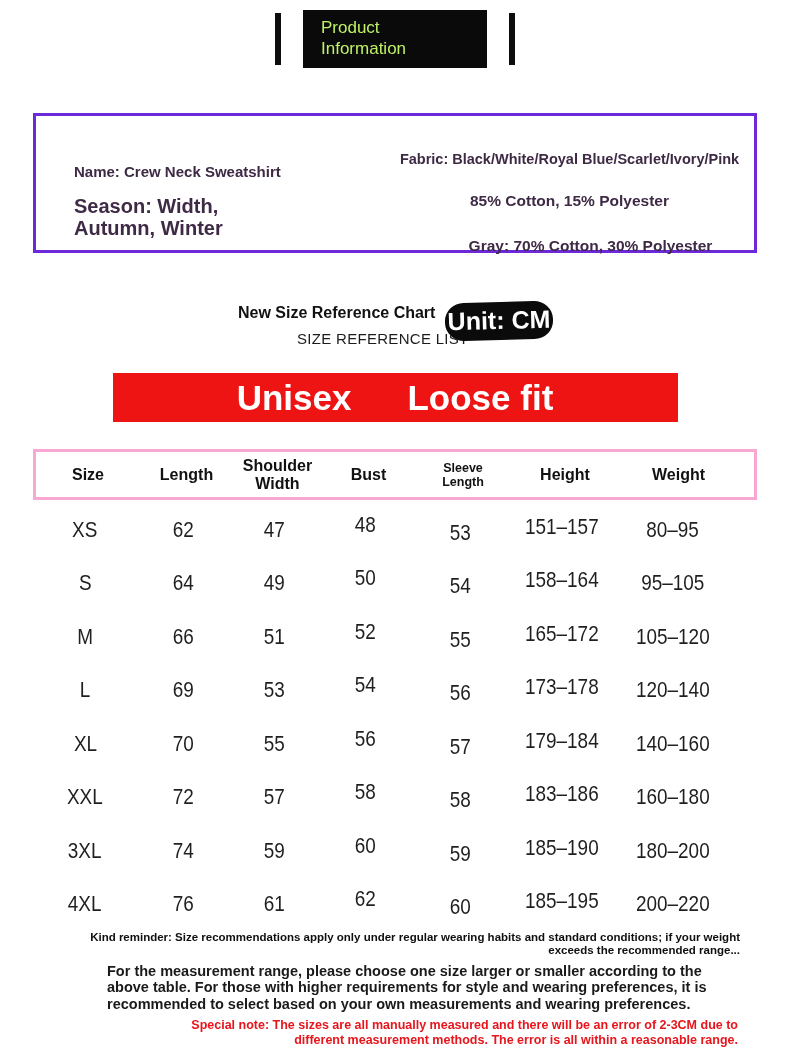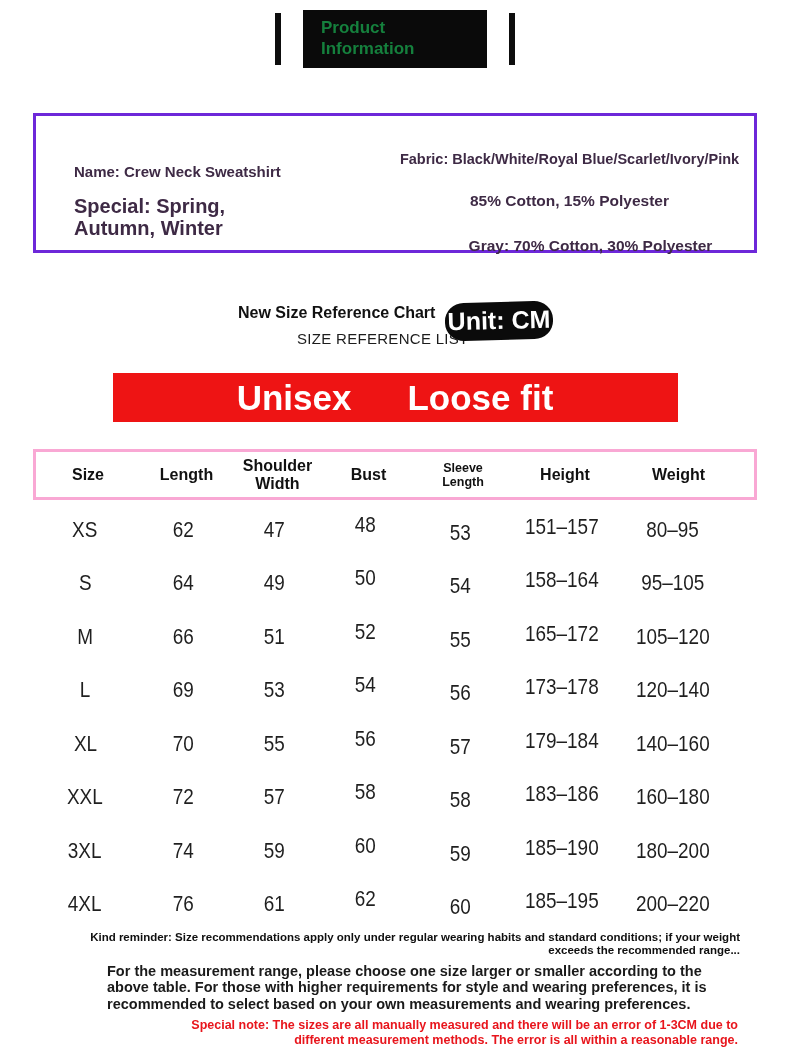--- a/index.html
+++ b/index.html
@@ -4,21 +4,21 @@
 <style>
   * { margin:0; padding:0; box-sizing:border-box; }
   html,body { width:790px; height:1060px; background:#ffffff;
     font-family:"Liberation Sans","DejaVu Sans",sans-serif; color:#141414; overflow:hidden; }
 
   
   .top-header { margin-top:10px; display:flex; justify-content:center; align-items:center; }
   .hdr-bar { width:6px; height:52px; background:#0d0d0d; }
   .hdr-box { width:184px; height:58px; background:#0a0a0a; margin:0 22px;
     display:flex; flex-direction:column; justify-content:center; padding-left:18px; }
-  .hdr-box span { color:#15803d; font-weight:bold; font-size:17px; line-height:1.22; }
+  .hdr-box span { color:#bef264; font-weight:normal; font-size:17px; line-height:1.22; }
 
   
   .info-box { width:724px; height:140px; margin:45px auto 0; border:3px solid #6d28d9;
     display:flex; color:#3e2a45;align-items:center; }
   .info-left { width:355px; padding:36px 0 0 38px; }
   .info-name { font-size:15px; font-weight:bold; }
   .info-season { font-size:20px; font-weight:bold; line-height:1.1; margin-top:15px; }
   .info-right { flex:1; text-align:center; padding:40px 6px 0 0; }
   .info-fabric { font-size:14.5px; font-weight:bold; }
   .info-comp { font-size:15.5px; font-weight:bold; margin-top:25px; }
@@ -70,21 +70,21 @@
     <span>Product</span>
     <span>Information</span>
   </div>
   <div class="hdr-bar"></div>
 </div>
 
 <div class="info-box">
   <div class="info-left">
     <div class="info-name">Name: Crew Neck Sweatshirt</div>
     <div class="info-season">
-      <div>Special: Spring,</div>
+      <div>Season: Width,</div>
       <div>Autumn, Winter</div>
     </div>
   </div>
   <div class="info-right">
     <div class="info-fabric">Fabric: Black/White/Royal Blue/Scarlet/Ivory/Pink</div>
     <div class="info-comp">85% Cotton, 15% Polyester</div>
     <div class="info-gray">Gray: 70% Cotton, 30% Polyester</div>
   </div>
 </div>
 
@@ -179,13 +179,13 @@
     <div class="cell"><span>61</span></div>
     <div class="cell c-bust"><span>62</span></div>
     <div class="cell c-sleeve"><span>60</span></div>
     <div class="cell c-height"><span>185–195</span></div>
     <div class="cell"><span>200–220</span></div>
   </div>
 </div>
 
 <div class="kind-reminder">Kind reminder: Size recommendations apply only under regular wearing habits and standard conditions; if your weight exceeds the recommended range...</div>
 <div class="fit-advice">For the measurement range, please choose one size larger or smaller according to the above table. For those with higher requirements for style and wearing preferences, it is recommended to select based on your own measurements and wearing preferences.</div>
-<div class="special-note">Special note: The sizes are all manually measured and there will be an error of 1-3CM due to different measurement methods. The error is all within a reasonable range.</div>
+<div class="special-note">Special note: The sizes are all manually measured and there will be an error of 2-3CM due to different measurement methods. The error is all within a reasonable range.</div>
 
 </body></html>

